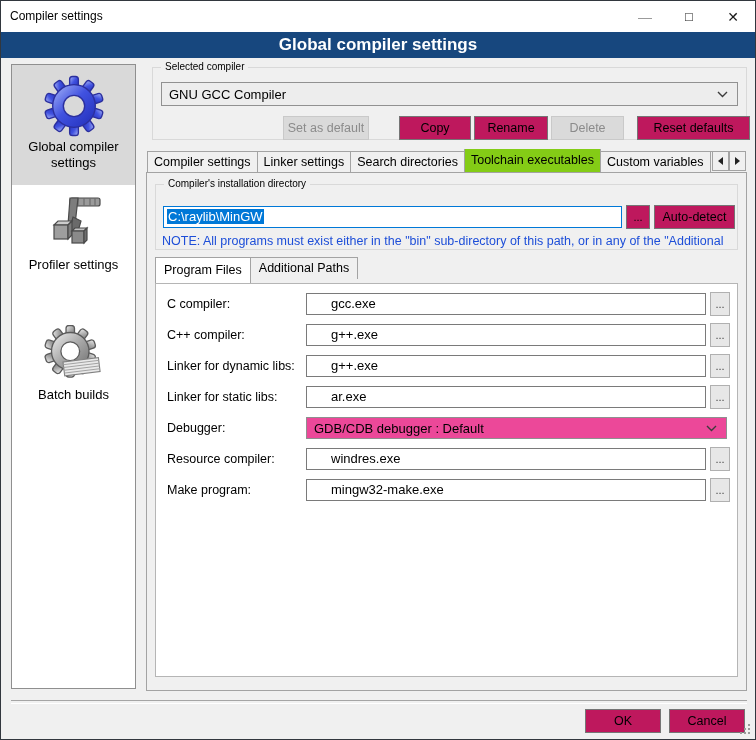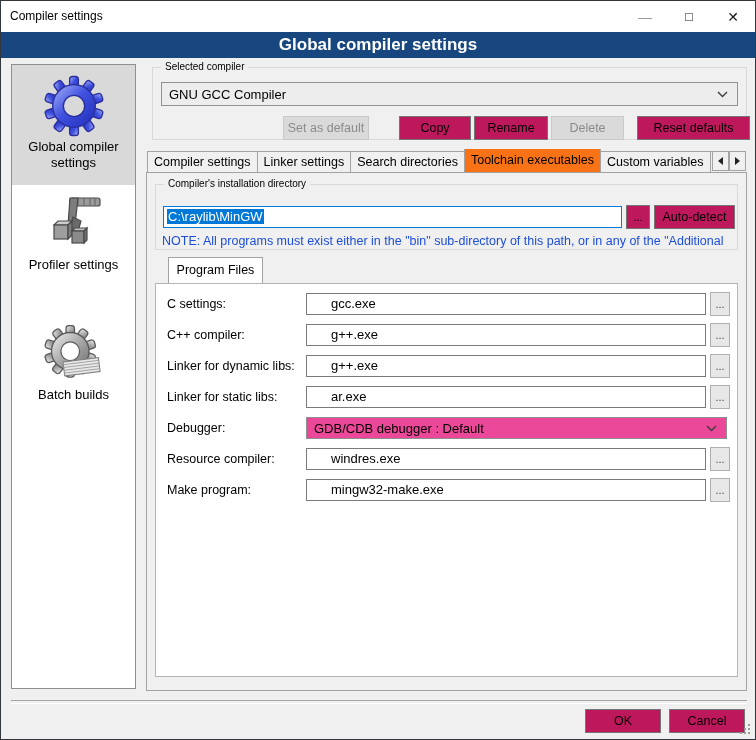--- a/index.html
+++ b/index.html
@@ -37,38 +37,38 @@
   
   .btn{position:absolute;background:#be185d;border:1px solid #757575;box-sizing:border-box;
     text-align:center;font-size:12.5px;display:flex;align-items:center;justify-content:center;
     font-family:"Liberation Sans",sans-serif;cursor:default;}
   .btn.disabled{background:#dadada;border-color:#c9c9c9;color:#8b8b8b;}
   
   #tabstrip{position:absolute;left:146px;top:148px;width:565px;height:23px;display:flex;
     align-items:flex-end;overflow:hidden;white-space:nowrap;}
   .tab{height:20px;line-height:20px;padding:0 6px;border:1px solid #a3a3a3;border-bottom:none;
     background:#f0f0f0;font-size:12.5px;margin-right:-1px;flex:0 0 auto;cursor:default;}
-  .tab.active{height:23px;line-height:23px;background:#f97316;position:relative;z-index:3;}
+  .tab.active{height:23px;line-height:23px;background:#84cc16;position:relative;z-index:3;}
   .tab-arrow{position:absolute;top:150px;width:17px;height:20px;background:#f0f0f0;border:1px solid #a3a3a3;
     box-sizing:border-box;display:flex;align-items:center;justify-content:center;cursor:default;}
   #tab-arrow-left{left:711px;} #tab-arrow-right{left:728px;}
   .tri-l{width:0;height:0;border-top:4px solid transparent;border-bottom:4px solid transparent;border-right:5px solid #222;}
   .tri-r{width:0;height:0;border-top:4px solid transparent;border-bottom:4px solid transparent;border-left:5px solid #222;}
   
   #tabpage{position:absolute;left:145px;top:171px;width:601px;height:519px;background:#f0f0f0;
     border:1px solid #a3a3a3;box-sizing:border-box;z-index:2;}
   
   #grp-install{left:8px;top:11px;width:583px;height:66px;}
   .textbox{position:absolute;background:#fff;border:1px solid #0078d7;box-sizing:border-box;
     font-size:13px;line-height:20px;padding-left:3px;overflow:hidden;white-space:nowrap;}
   .textbox .sel{background:#0078d7;color:#fff;padding:0 1px;}
   #note{position:absolute;left:6px;top:49px;width:571px;white-space:nowrap;overflow:hidden;
     color:#1d4ed8;font-size:12.5px;}
   
-  #subtabs{position:absolute;left:8px;top:84px;height:26px;display:flex;align-items:flex-end;flex-direction:column;}
+  #subtabs{position:absolute;left:8px;top:84px;height:26px;display:flex;}
   .subtab{height:21px;line-height:21px;padding:0 8px;border:1px solid #a3a3a3;border-bottom:none;
     background:#f0f0f0;font-size:12.5px;margin-right:-1px;cursor:default;}
   .subtab.active{height:25px;line-height:25px;background:#ffffff;position:relative;z-index:3;}
   #subpage{position:absolute;left:8px;top:110px;width:583px;height:394px;background:#fff;
     border:1px solid #b5b5b5;box-sizing:border-box;z-index:2;}
   
   .frow{position:absolute;left:0;width:100%;height:24px;}
   .frow .flabel{position:absolute;left:11px;top:0;line-height:22px;font-size:12.5px;white-space:nowrap;}
   .frow .ftext{position:absolute;left:150px;top:0;width:400px;height:22px;background:#fff;
     border:1px solid #7a7a7a;box-sizing:border-box;line-height:20px;padding-left:24px;font-size:13px;}
@@ -229,21 +229,21 @@
     </div>
 
     <div id="subtabs">
       <div class="subtab active">Program Files</div>
       <div class="subtab">Additional Paths</div>
     </div>
 
     <div id="subpage">
 
       <div class="frow" style="top:9px;">
-        <span class="flabel">C settings:</span>
+        <span class="flabel">C compiler:</span>
         <div class="ftext">gcc.exe</div>
         <div class="btn fbrowse">...</div>
       </div>
 
       <div class="frow" style="top:40px;">
         <span class="flabel">C++ compiler:</span>
         <div class="ftext">g++.exe</div>
         <div class="btn fbrowse">...</div>
       </div>
 

